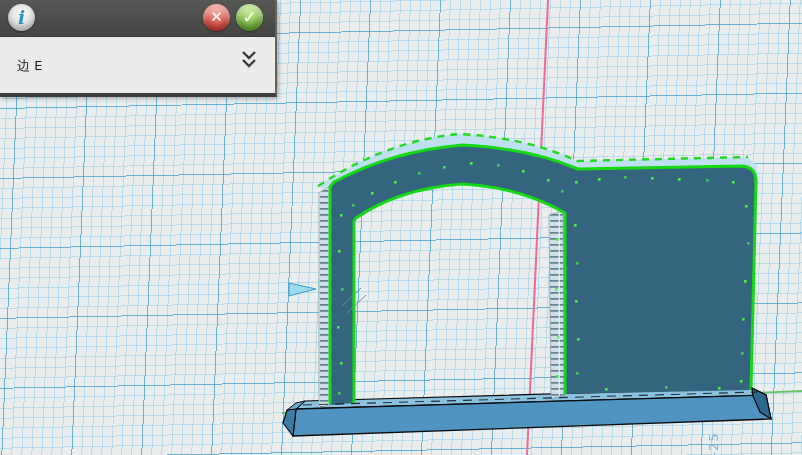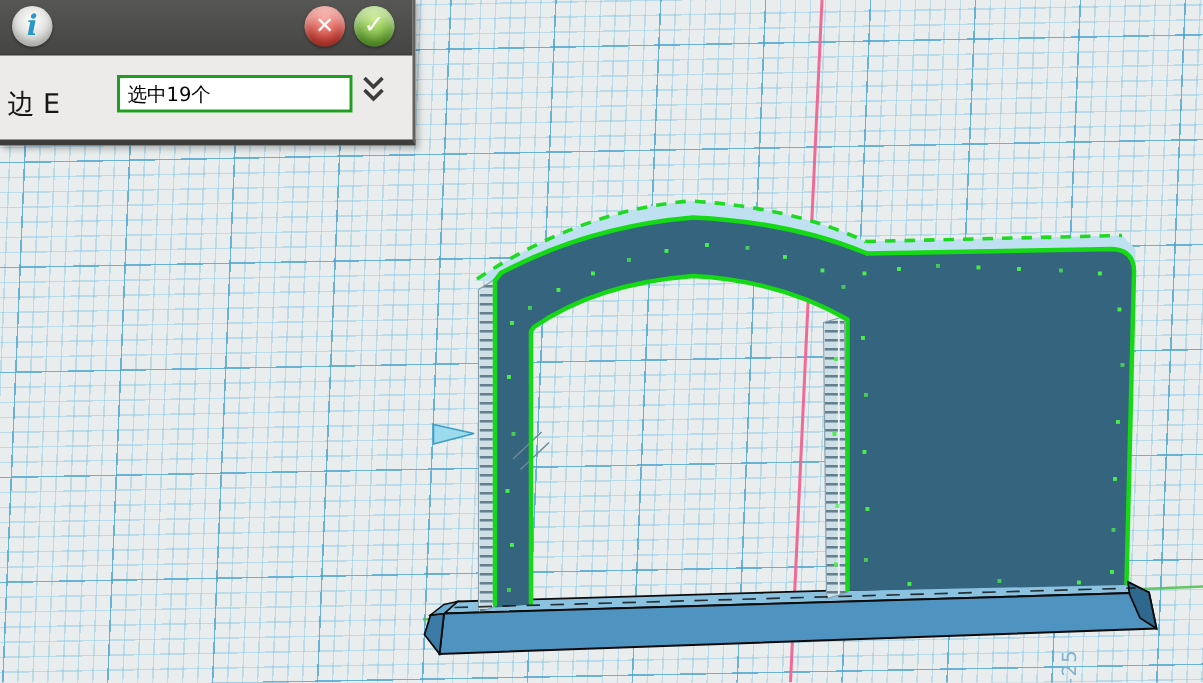--- a/index.html
+++ b/index.html
@@ -52,21 +52,21 @@
   #info-icon{
     left:8px;background:radial-gradient(circle at 50% 35%,#ffffff,#cfcfcd 75%);
     color:#2b97c9;font-family:"DejaVu Serif","Liberation Serif",serif;
     font-style:italic;font-size:19px;
     box-shadow:inset 0 -4px 5px rgba(0,0,0,0.18), 0 1px 2px rgba(0,0,0,0.4);
   }
   #cancel-btn{left:203px;background:radial-gradient(circle at 50% 32%,#f6a29b,#d64237 70%,#b92f26);}
   #confirm-btn{left:236px;background:radial-gradient(circle at 50% 32%,#c8e98a,#6ab133 70%,#53962a);font-size:17px;}
   #dialog-body{position:relative;height:57px;}
   #field-label{
-    position:absolute;left:5px;top:20px;font-size:18px;color:#161616;
+    position:absolute;left:17px;top:20px;font-size:13px;color:#161616;
   }
   #edge-input{
     position:absolute;left:78px;top:13px;width:148px;height:21px;
     border:2px solid #1f9e1f;background:#ffffff;
     font-size:13px;padding:0 0 0 5px;color:#000;
     font-family:"DejaVu Sans","Liberation Sans",sans-serif;
     border-radius:0;outline:none;
   }
   #expand-chevron{position:absolute;left:240px;top:12px;width:18px;height:22px;cursor:pointer;}
 </style>
@@ -182,19 +182,18 @@
 </div>
 
 <div id="dialog">
   <div id="dialog-titlebar">
     <div class="round-btn" id="info-icon">i</div>
     <div class="round-btn" id="cancel-btn">✕</div>
     <div class="round-btn" id="confirm-btn">✓</div>
   </div>
   <div id="dialog-body">
     <span id="field-label">边 E</span>
-    <input id="edge-input" type="text" value="选中19个" style="">
     <svg id="expand-chevron" viewBox="0 0 18 22">
       <path d="M3,3 L9,9 L15,3" fill="none" stroke="#3c3c3c" stroke-width="2.4"></path>
       <path d="M3,11 L9,17 L15,11" fill="none" stroke="#3c3c3c" stroke-width="2.4"></path>
     </svg>
   </div>
 </div>
 
 </body></html>

